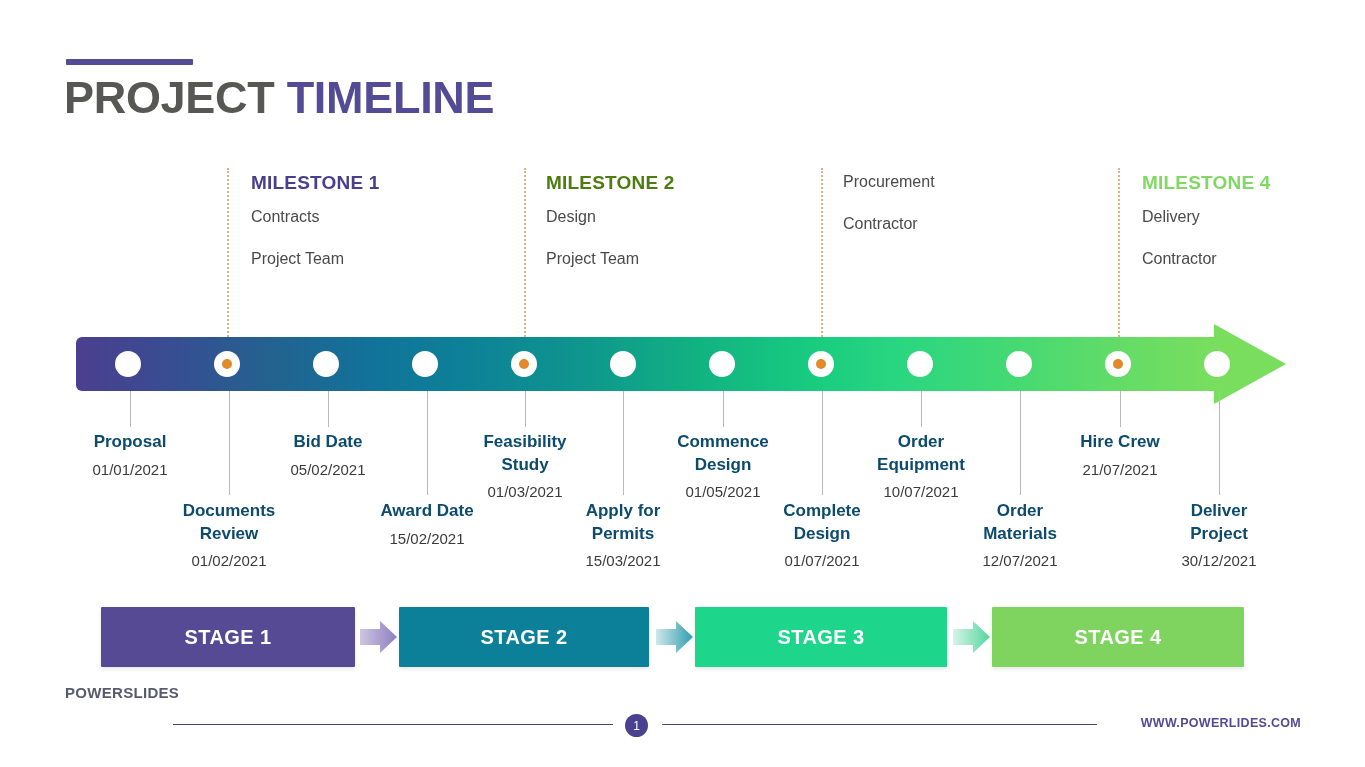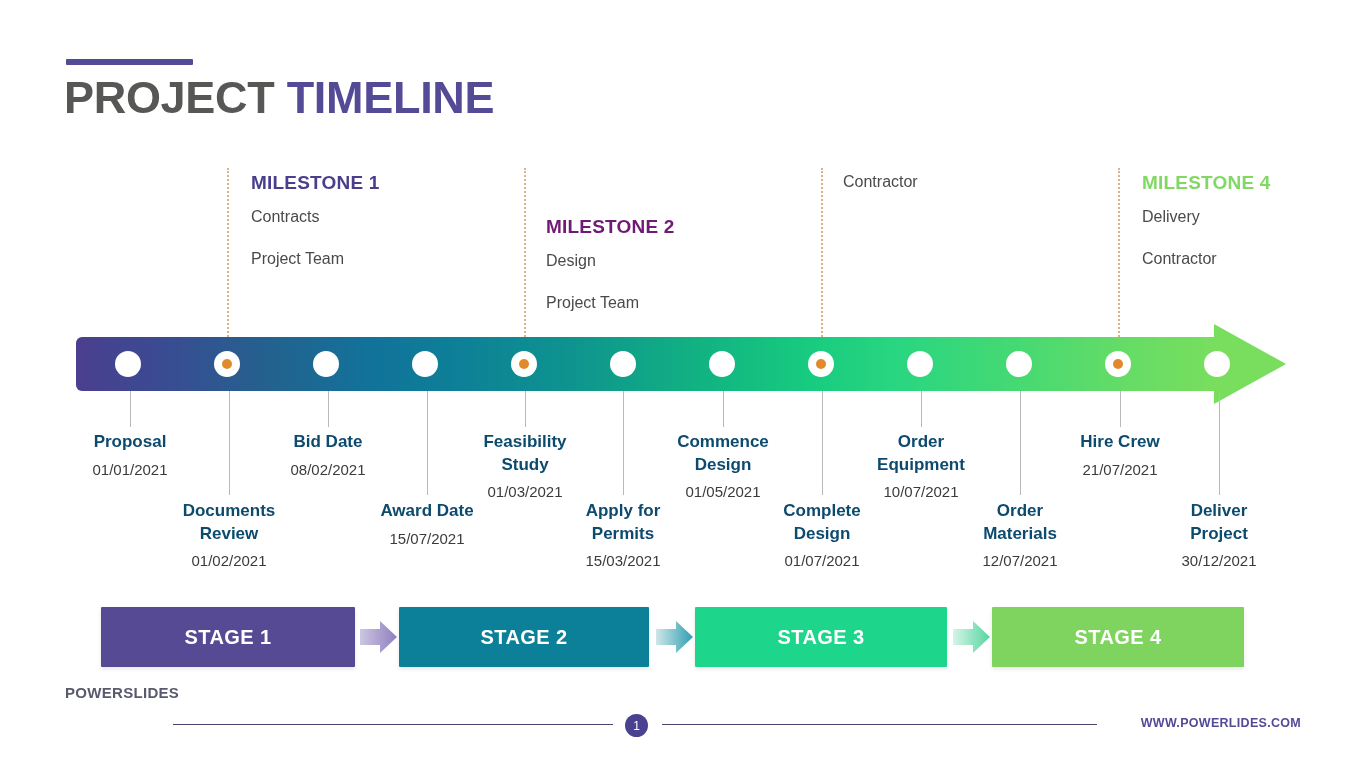--- a/index.html
+++ b/index.html
@@ -243,25 +243,26 @@
       <div class="ms-connector" style="left: 1118px; border-left-color: rgb(226, 177, 131);"></div>
     </div>
 
   <div id="milestones">
       <div class="milestone" style="left: 251px;">
         <p class="milestone-title" style="color: rgb(74, 63, 140);">MILESTONE 1</p>
         <p class="milestone-sub">Contracts</p>
         <p class="milestone-owner">Project Team</p>
       </div>
       <div class="milestone" style="left: 546px;">
-        <p class="milestone-title" style="color: #701a75; margin-top: 44px;">MILESTONE 2</p>
+        <p class="milestone-title" style="color: #4d7c0f;">MILESTONE 2</p>
         <p class="milestone-sub">Design</p>
         <p class="milestone-owner">Project Team</p>
       </div>
       <div class="milestone" style="left: 843px;">
+        <p class="milestone-sub">Procurement</p>
         <p class="milestone-owner">Contractor</p>
       </div>
       <div class="milestone" style="left: 1142px;">
         <p class="milestone-title" style="color: rgb(129, 217, 100);">MILESTONE 4</p>
         <p class="milestone-sub">Delivery</p>
         <p class="milestone-owner">Contractor</p>
       </div>
     </div>
 
   <div class="bar-wrap">
@@ -310,25 +311,25 @@
       <div class="event up" style="left: 130px;">
         <p class="event-name">Proposal</p>
         <p class="event-date">01/01/2021</p>
       </div>
       <div class="event down" style="left: 229px;">
         <p class="event-name">Documents<br>Review</p>
         <p class="event-date">01/02/2021</p>
       </div>
       <div class="event up" style="left: 328px;">
         <p class="event-name">Bid Date</p>
-        <p class="event-date">08/02/2021</p>
+        <p class="event-date">05/02/2021</p>
       </div>
       <div class="event down" style="left: 427px;">
         <p class="event-name">Award Date</p>
-        <p class="event-date">15/07/2021</p>
+        <p class="event-date">15/02/2021</p>
       </div>
       <div class="event up" style="left: 525px; text-align: center;">
         <p class="event-name">Feasibility<br>Study</p>
         <p class="event-date">01/03/2021</p>
       </div>
       <div class="event down" style="left: 623px;">
         <p class="event-name">Apply for<br>Permits</p>
         <p class="event-date">15/03/2021</p>
       </div>
       <div class="event up" style="left: 723px;">

